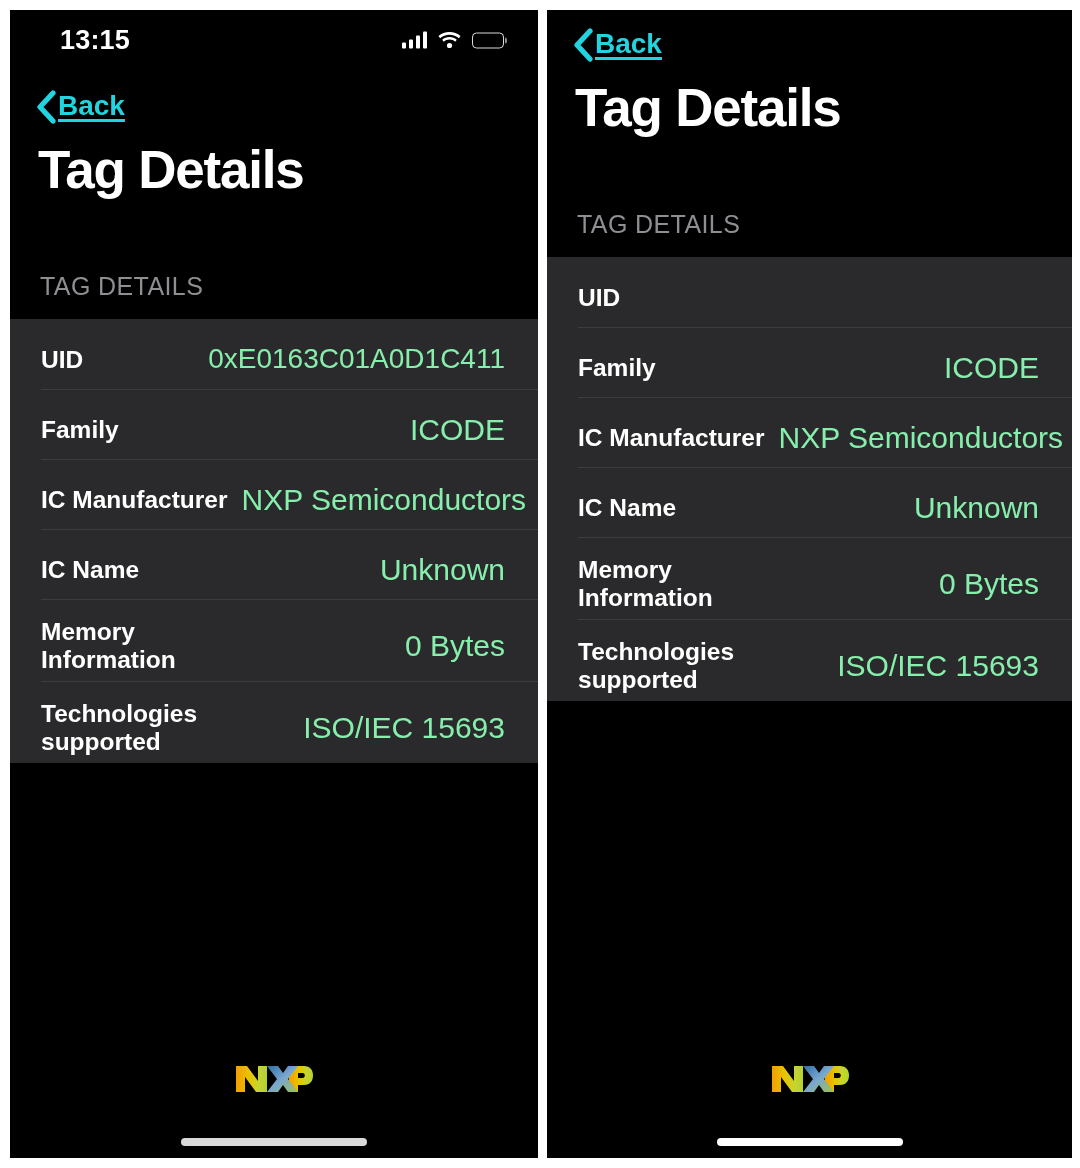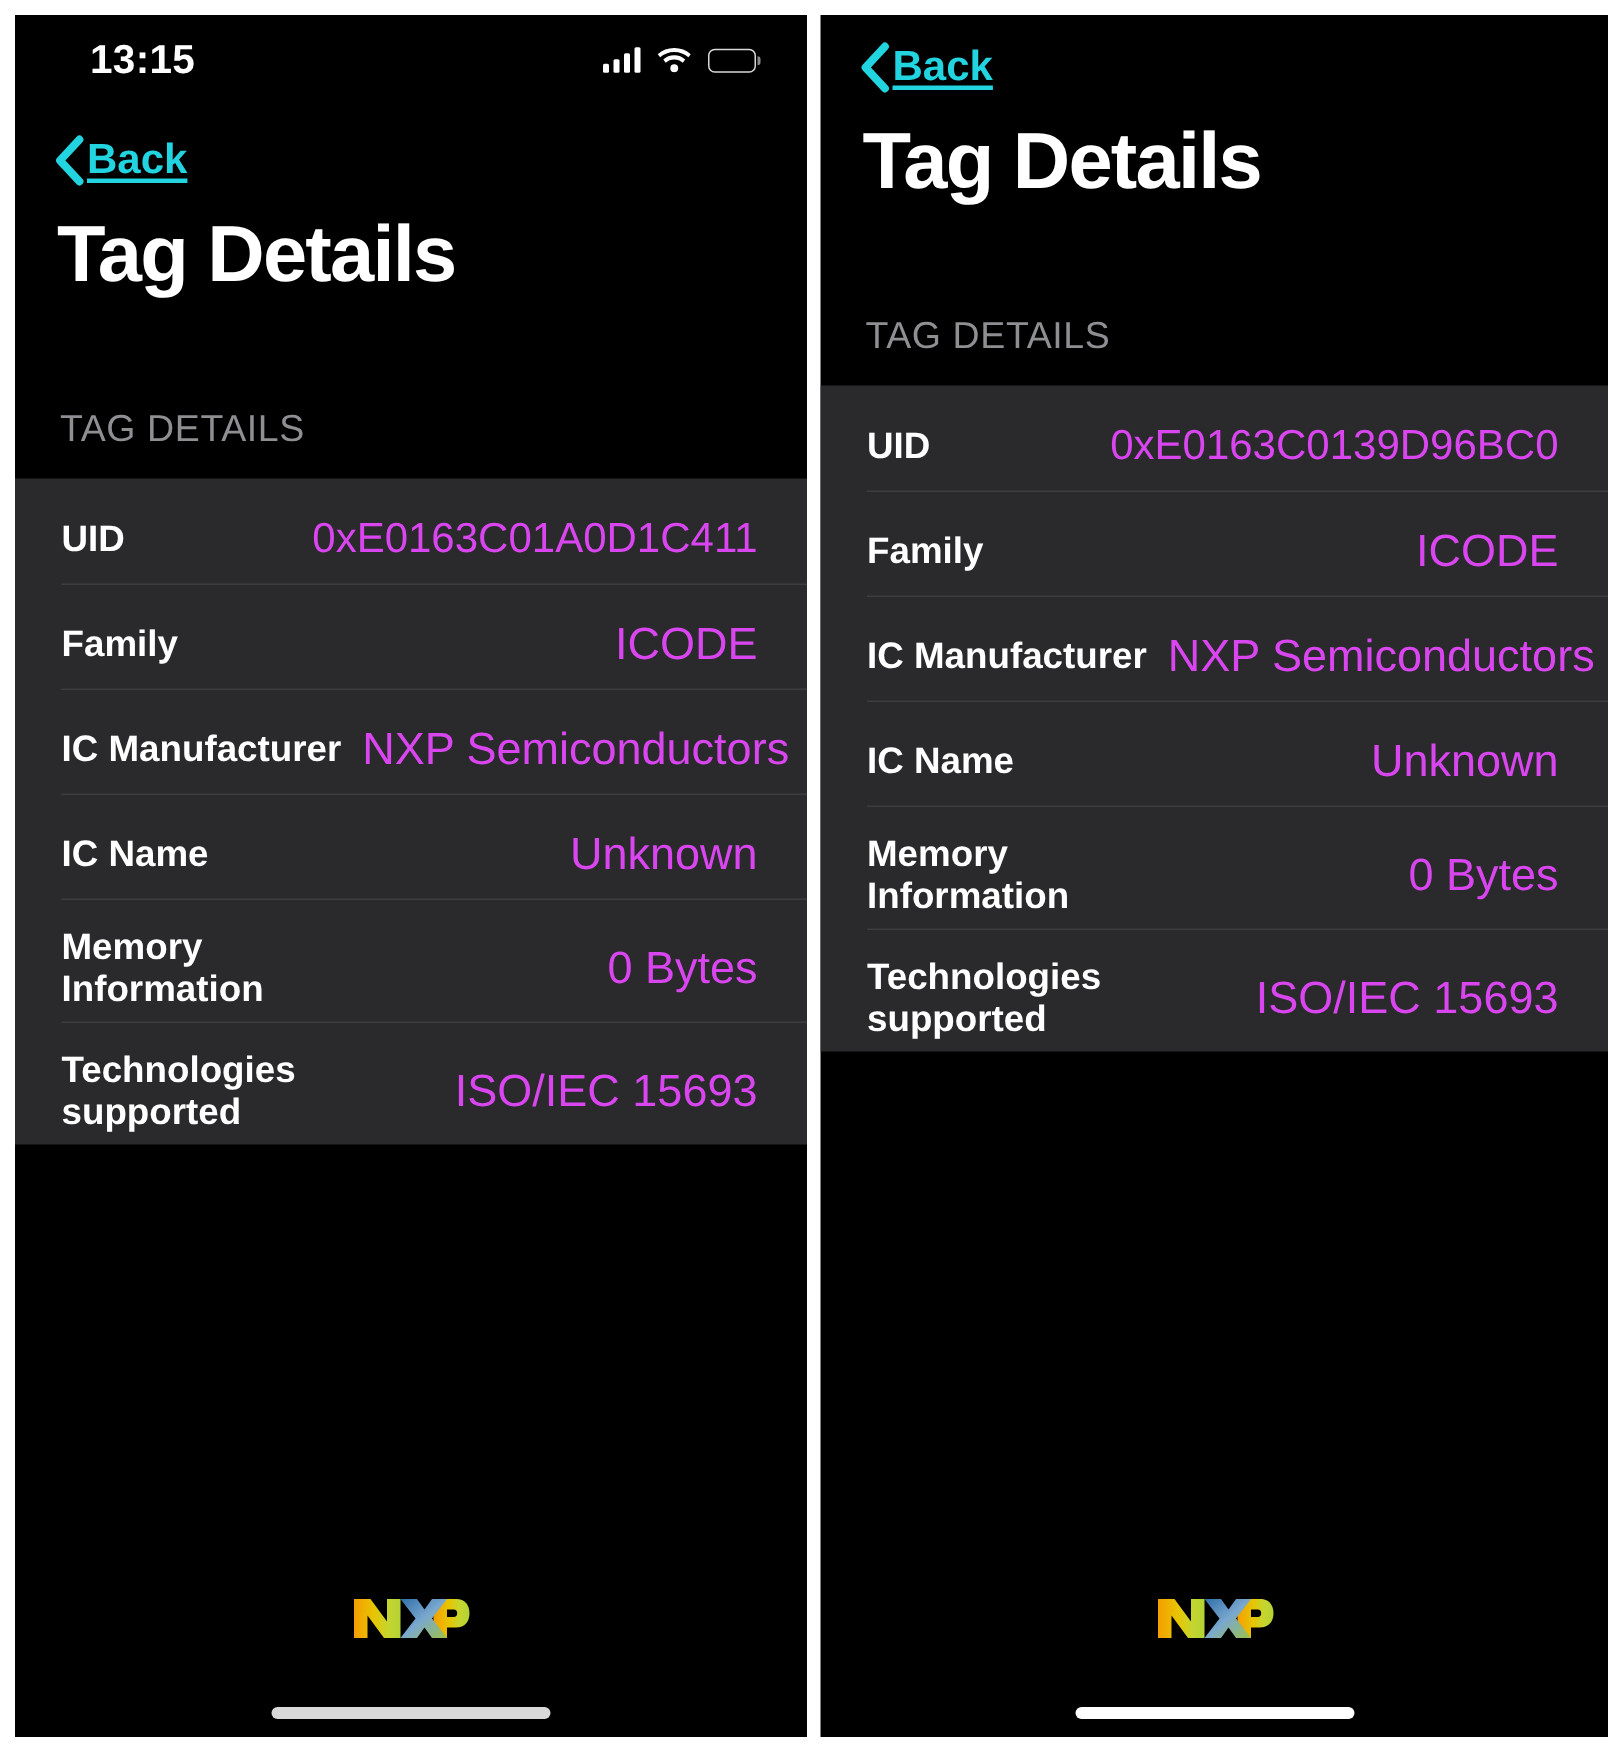--- a/index.html
+++ b/index.html
@@ -150,21 +150,21 @@
   .row-label{
     color:#ffffff;
     font-size:24.5px;
     font-weight:bold;
     line-height:1.12;
     white-space:pre-line;
     flex:0 0 auto;
     padding-right:14px;
   }
   .row-value{
-    color:#d946ef;
+    color:#86efac;
     font-size:30px;
     text-align:center;
     line-height:1.1;
     white-space:nowrap;
   }
   .row-value.small{ font-size:28px; }
 
   
   .footer-logo{
     position:absolute;
@@ -305,21 +305,20 @@
       </div>
     </div>
 
     <div class="page-title">Tag Details</div>
 
     <div class="section-header">TAG DETAILS</div>
 
     <div class="table">
       <div class="row">
         <span class="row-label">UID</span>
-        <span class="row-value small">0xE0163C0139D96BC0</span>
       </div>
       <div class="row">
         <span class="row-label">Family</span>
         <span class="row-value">ICODE</span>
       </div>
       <div class="row">
         <span class="row-label">IC Manufacturer</span>
         <span class="row-value">NXP Semiconductors</span>
       </div>
       <div class="row">

